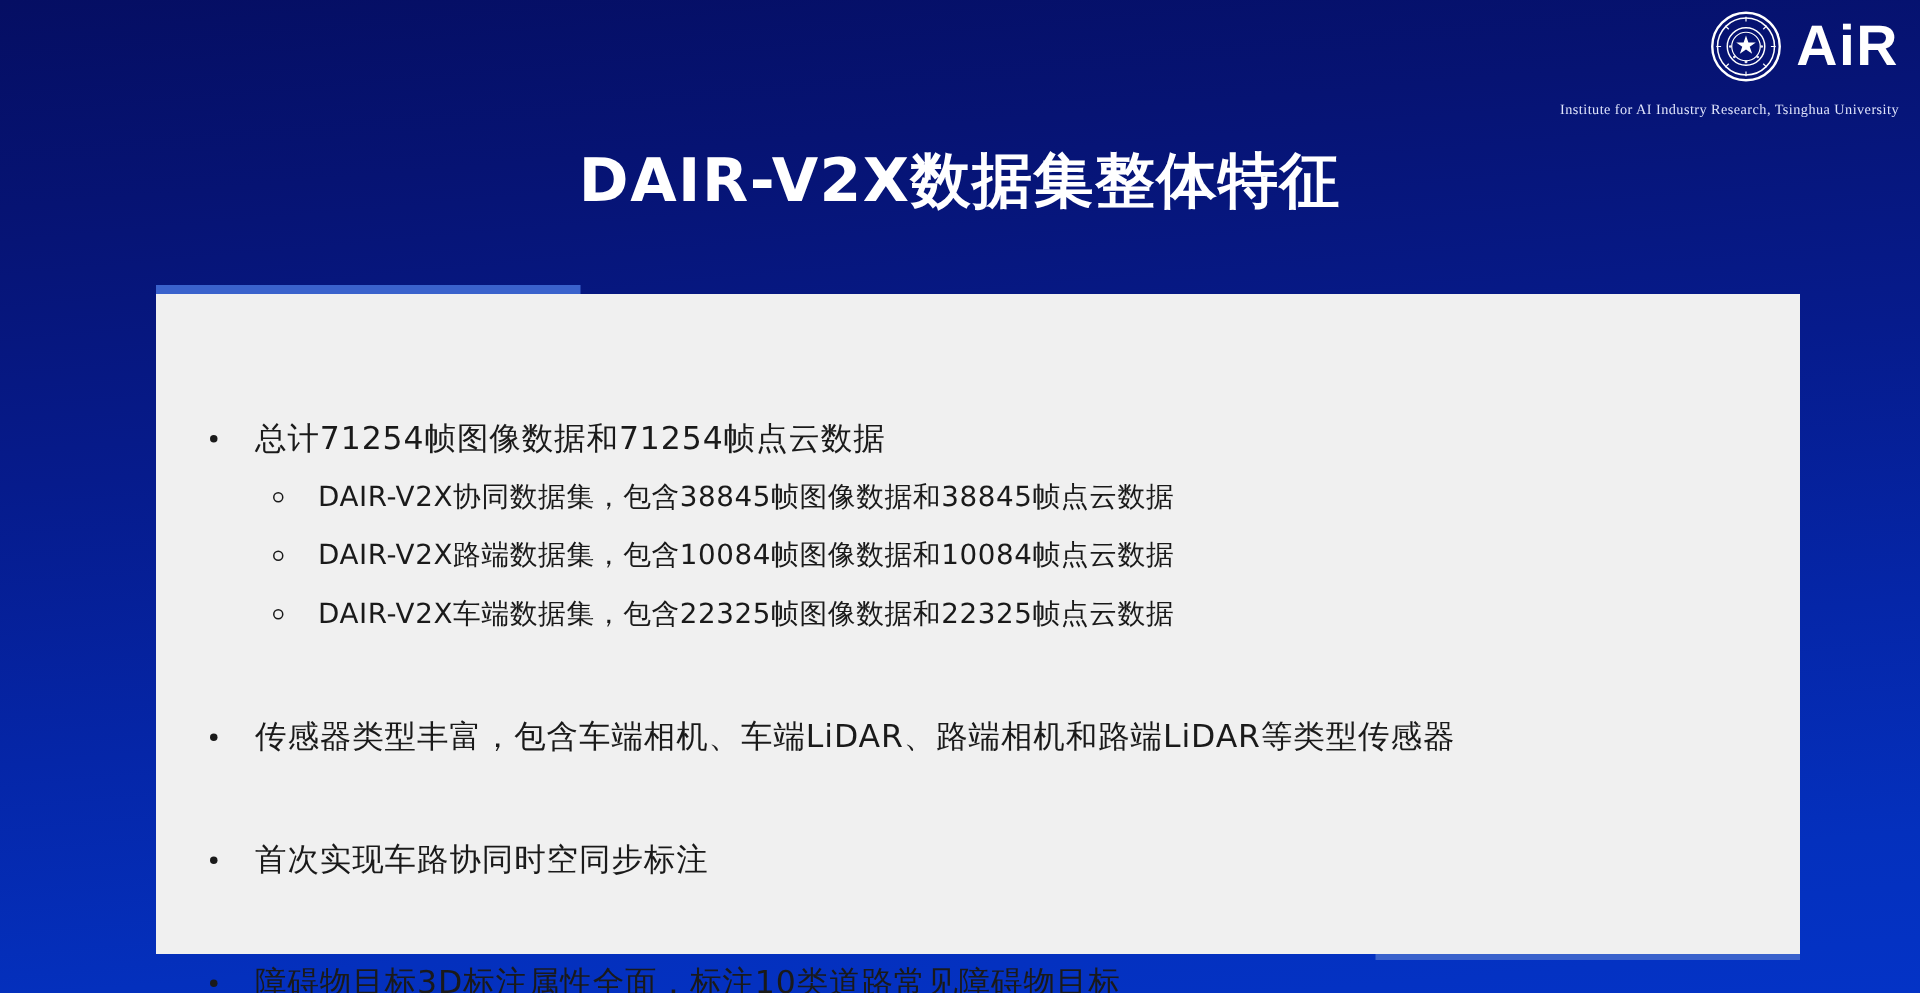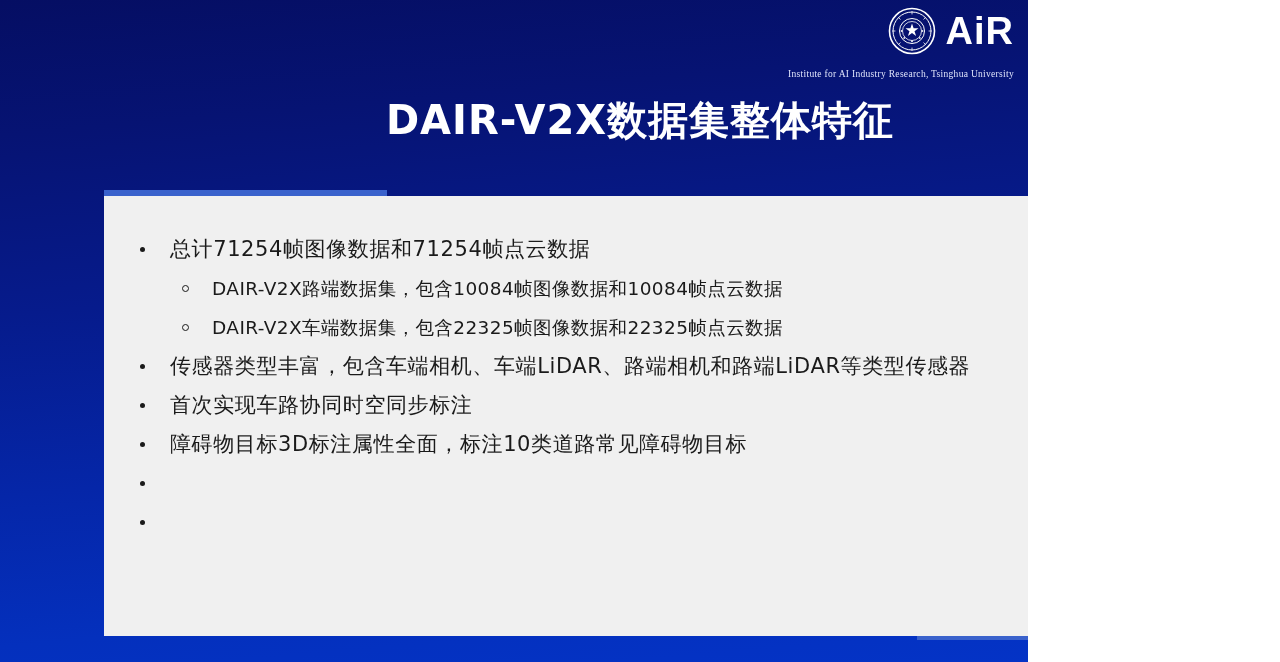--- a/index.html
+++ b/index.html
@@ -8,21 +8,21 @@
   }
   body {
     width: 1280px;
     height: 662px;
     overflow: hidden;
     font-family: "Liberation Sans", "DejaVu Sans", sans-serif;
   }
 
   .slide {
     position: relative;
-    width: 1028px;
+    width: 1280px;
     height: 662px;
     background: linear-gradient(175deg, #050e63 0%, #061373 18%, #061b8c 42%, #0526a8 66%, #0430bd 86%, #0433c6 100%);
     overflow: hidden;
   }
 
   
   .logo-block {
     position: absolute;
     top: 6px;
     right: 14px;
@@ -122,20 +122,21 @@
     display: flex;
     align-items: flex-start;
     color: #1a1a1a;
     font-family: "DejaVu Sans", "Liberation Sans", sans-serif;
   }
   .bullet.level1 {
     padding-left: 36px;
     font-size: 21px;
     line-height: 39px;
     height: 39px;
+    margin-top: 43px;
   }
   .bullet.level2 {
     padding-left: 78px;
     font-size: 18.5px;
     line-height: 39px;
     height: 39px;
   }
   .marker {
     flex: 0 0 auto;
     width: 30px;
@@ -216,20 +217,26 @@
         <div class="bullet level1">
           <span class="marker">
             <span class="dot-filled"></span>
           </span>
           <span class="bullet-text">总计71254帧图像数据和71254帧点云数据</span>
         </div>
         <div class="bullet level2">
           <span class="marker">
             <span class="dot-hollow"></span>
           </span>
+          <span class="bullet-text">DAIR-V2X协同数据集，包含38845帧图像数据和38845帧点云数据</span>
+        </div>
+        <div class="bullet level2">
+          <span class="marker">
+            <span class="dot-hollow"></span>
+          </span>
           <span class="bullet-text">DAIR-V2X路端数据集，包含10084帧图像数据和10084帧点云数据</span>
         </div>
         <div class="bullet level2">
           <span class="marker">
             <span class="dot-hollow"></span>
           </span>
           <span class="bullet-text">DAIR-V2X车端数据集，包含22325帧图像数据和22325帧点云数据</span>
         </div>
         <div class="bullet level1">
           <span class="marker">

